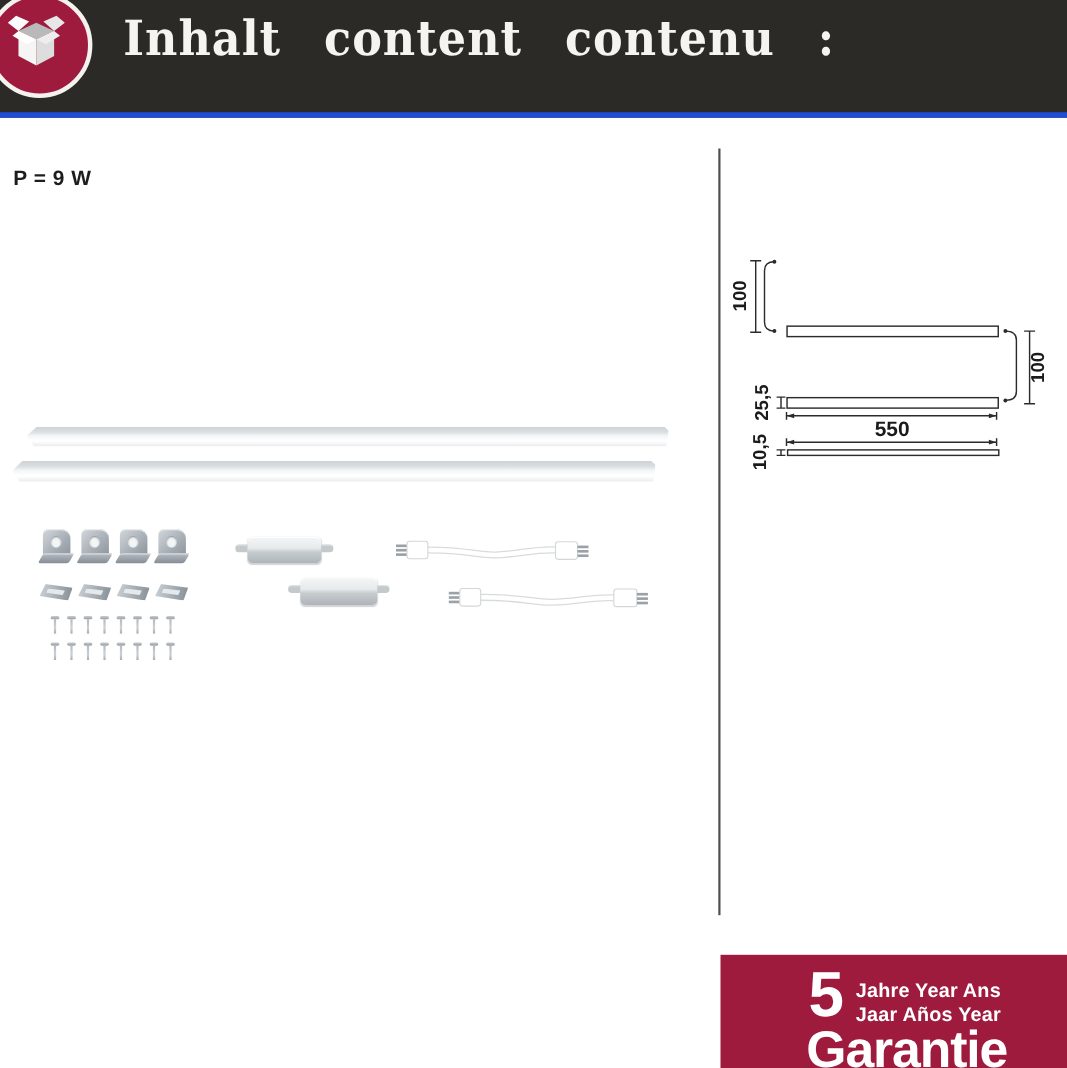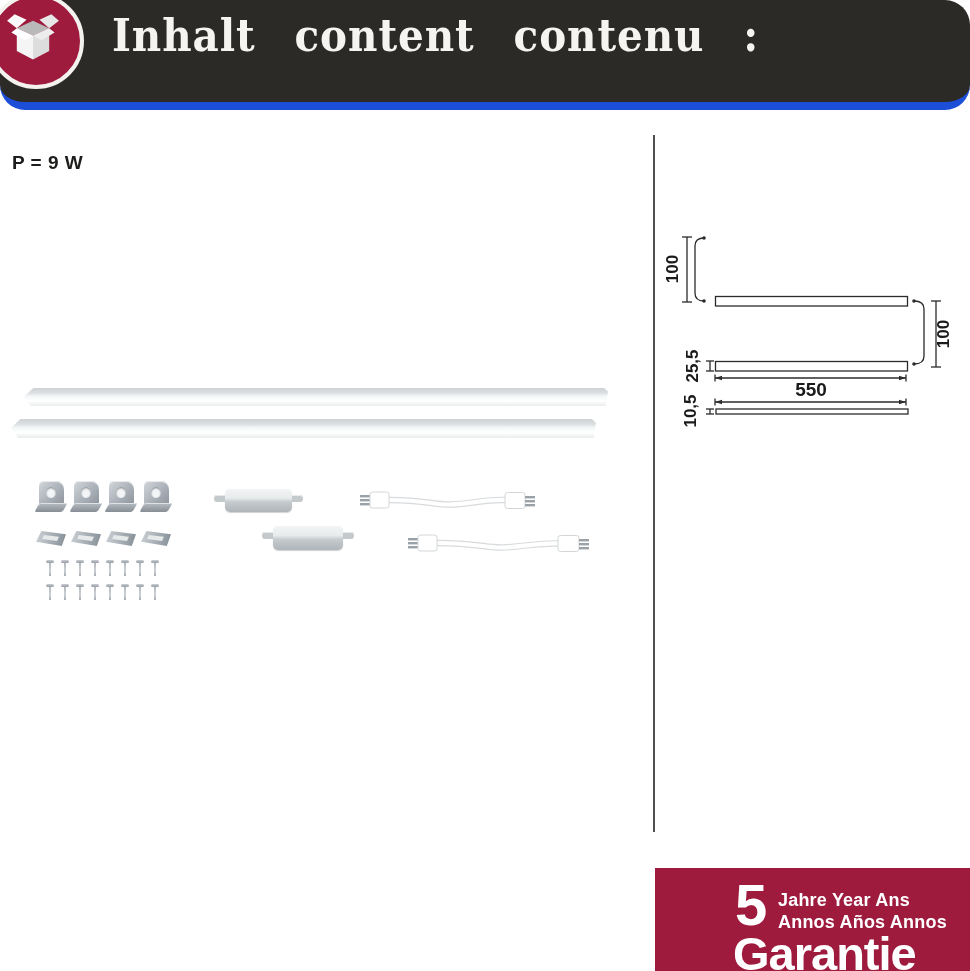--- a/index.html
+++ b/index.html
@@ -1,21 +1,21 @@
 <!DOCTYPE html>
 <html><head>
 <meta charset="utf-8">
 <style>
   html,body{margin:0;padding:0;background:#fff;}
   .page{position:relative;width:970px;height:971px;background:#ffffff;overflow:hidden;
         font-family:"Liberation Sans",sans-serif;}
 
   
   .header{position:absolute;left:0;top:0;width:970px;height:102px;background:#2b2a26;
-          border-bottom:8px solid #1d4ed8;border-radius:25px;}
+          border-bottom:5px solid #1d4ed8;}
   .header-circle{position:absolute;left:-12px;top:-7px;width:96px;height:96px;border-radius:50%;
           background:#9e1b3e;border:4px solid #f4f2ef;box-sizing:border-box;}
   .header-circle svg{position:absolute;left:14px;top:14px;}
   .header-title{position:absolute;left:112px;top:10px;color:#f5f4f0;
           font-family:"DejaVu Serif",serif;font-weight:700;font-size:44px;
           letter-spacing:1px;word-spacing:26px;transform:scaleX(.92);transform-origin:left center;white-space:nowrap;}
 
   
   .power-label{position:absolute;left:12px;top:152px;font-size:19px;font-weight:700;color:#1d1d1b;
           letter-spacing:.5px;}
@@ -251,18 +251,18 @@
     <text x="293" y="106" font-size="17" text-anchor="middle" transform="rotate(-90 293 106)">100</text>
     <text x="42" y="138" font-size="17" text-anchor="middle" transform="rotate(-90 42 138)">25,5</text>
     <text x="155" y="168" font-size="19" text-anchor="middle">550</text>
     <text x="40" y="183" font-size="17" text-anchor="middle" transform="rotate(-90 40 183)">10,5</text>
   </svg>
 
   <div class="warranty">
     <div class="w-years">5</div>
     <div class="w-lines">
       <div>Jahre Year Ans</div>
-      <div>Annos Años Annos</div>
+      <div>Jaar Años Year</div>
     </div>
     <div class="w-word">Garantie</div>
   </div>
 
 </div>
 
 </body></html>

